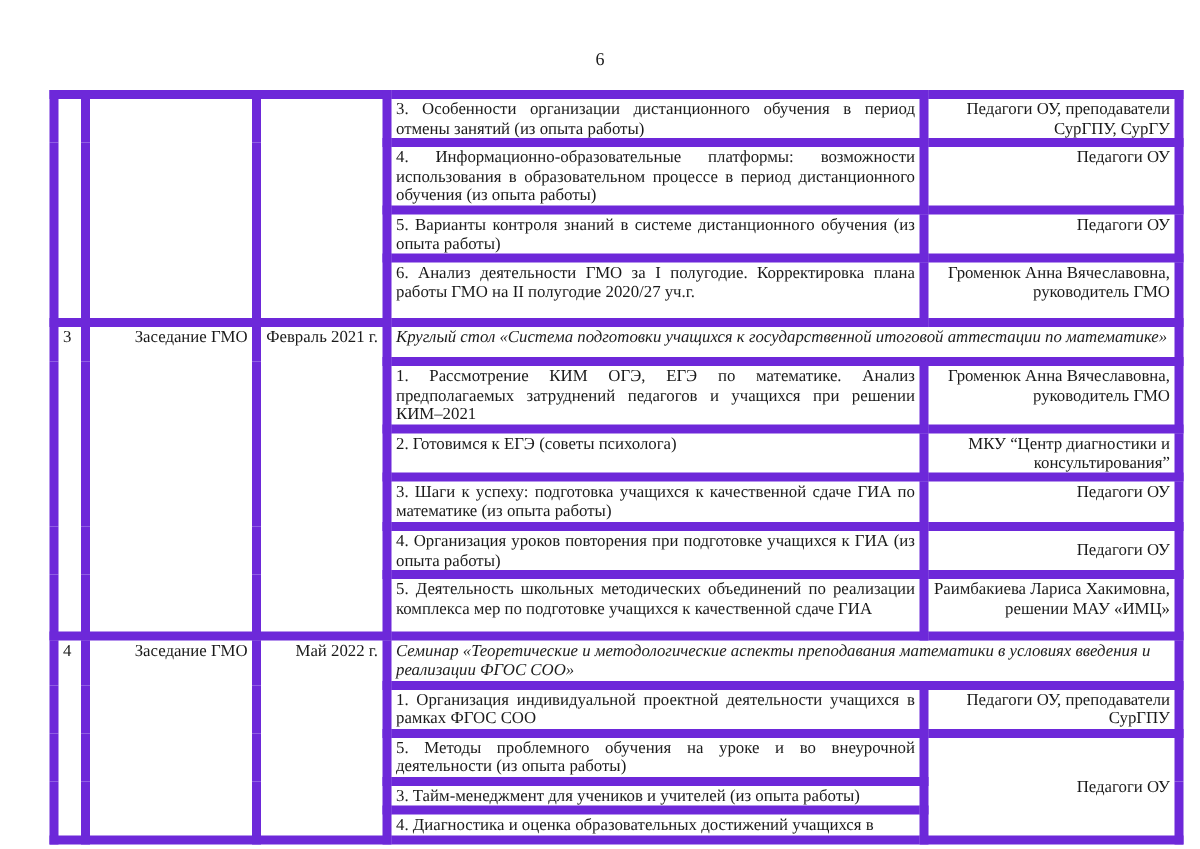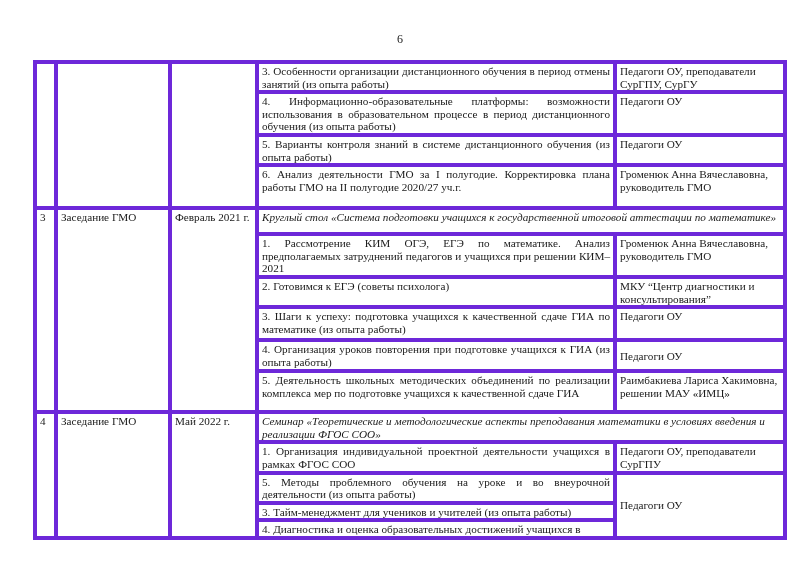--- a/index.html
+++ b/index.html
@@ -1,22 +1,22 @@
 <!DOCTYPE html>
 <html><head>
 <meta charset="utf-8">
 <style>
   html, body { margin: 0; padding: 0; background: #ffffff; }
   body { width: 800px; height: 566px; position: relative; overflow: hidden;
          font-family: "Liberation Serif", "DejaVu Serif", serif; color: #1a1a1a; font-size: 11.2px; line-height: 12.6px; }
   .page-number { position: absolute; top: 33px; left: 0; width: 800px; text-align: center; font-size: 12px; }
   .tbl { position: absolute; left: 33px; top: 60px; width: 750px; border-collapse: collapse; table-layout: fixed; }
-  .tbl td { border: 4px solid #6d28d9; vertical-align: top; padding: 1px 3px 0 3px; }
+  .tbl td { border: 6px solid #6d28d9; vertical-align: top; padding: 1px 3px 0 3px; }
   .c-num { text-align: left; padding-left: 4px; }
-  .c-center { text-align: left; }
+  .c-center { text-align: right; }
   .just { text-align: justify; text-align-last: left; }
   .ital { font-style: italic; }
 </style>
 </head>
 <body>
 
 <div class="page-number">6</div>
 
 <table class="tbl">
   <colgroup>

